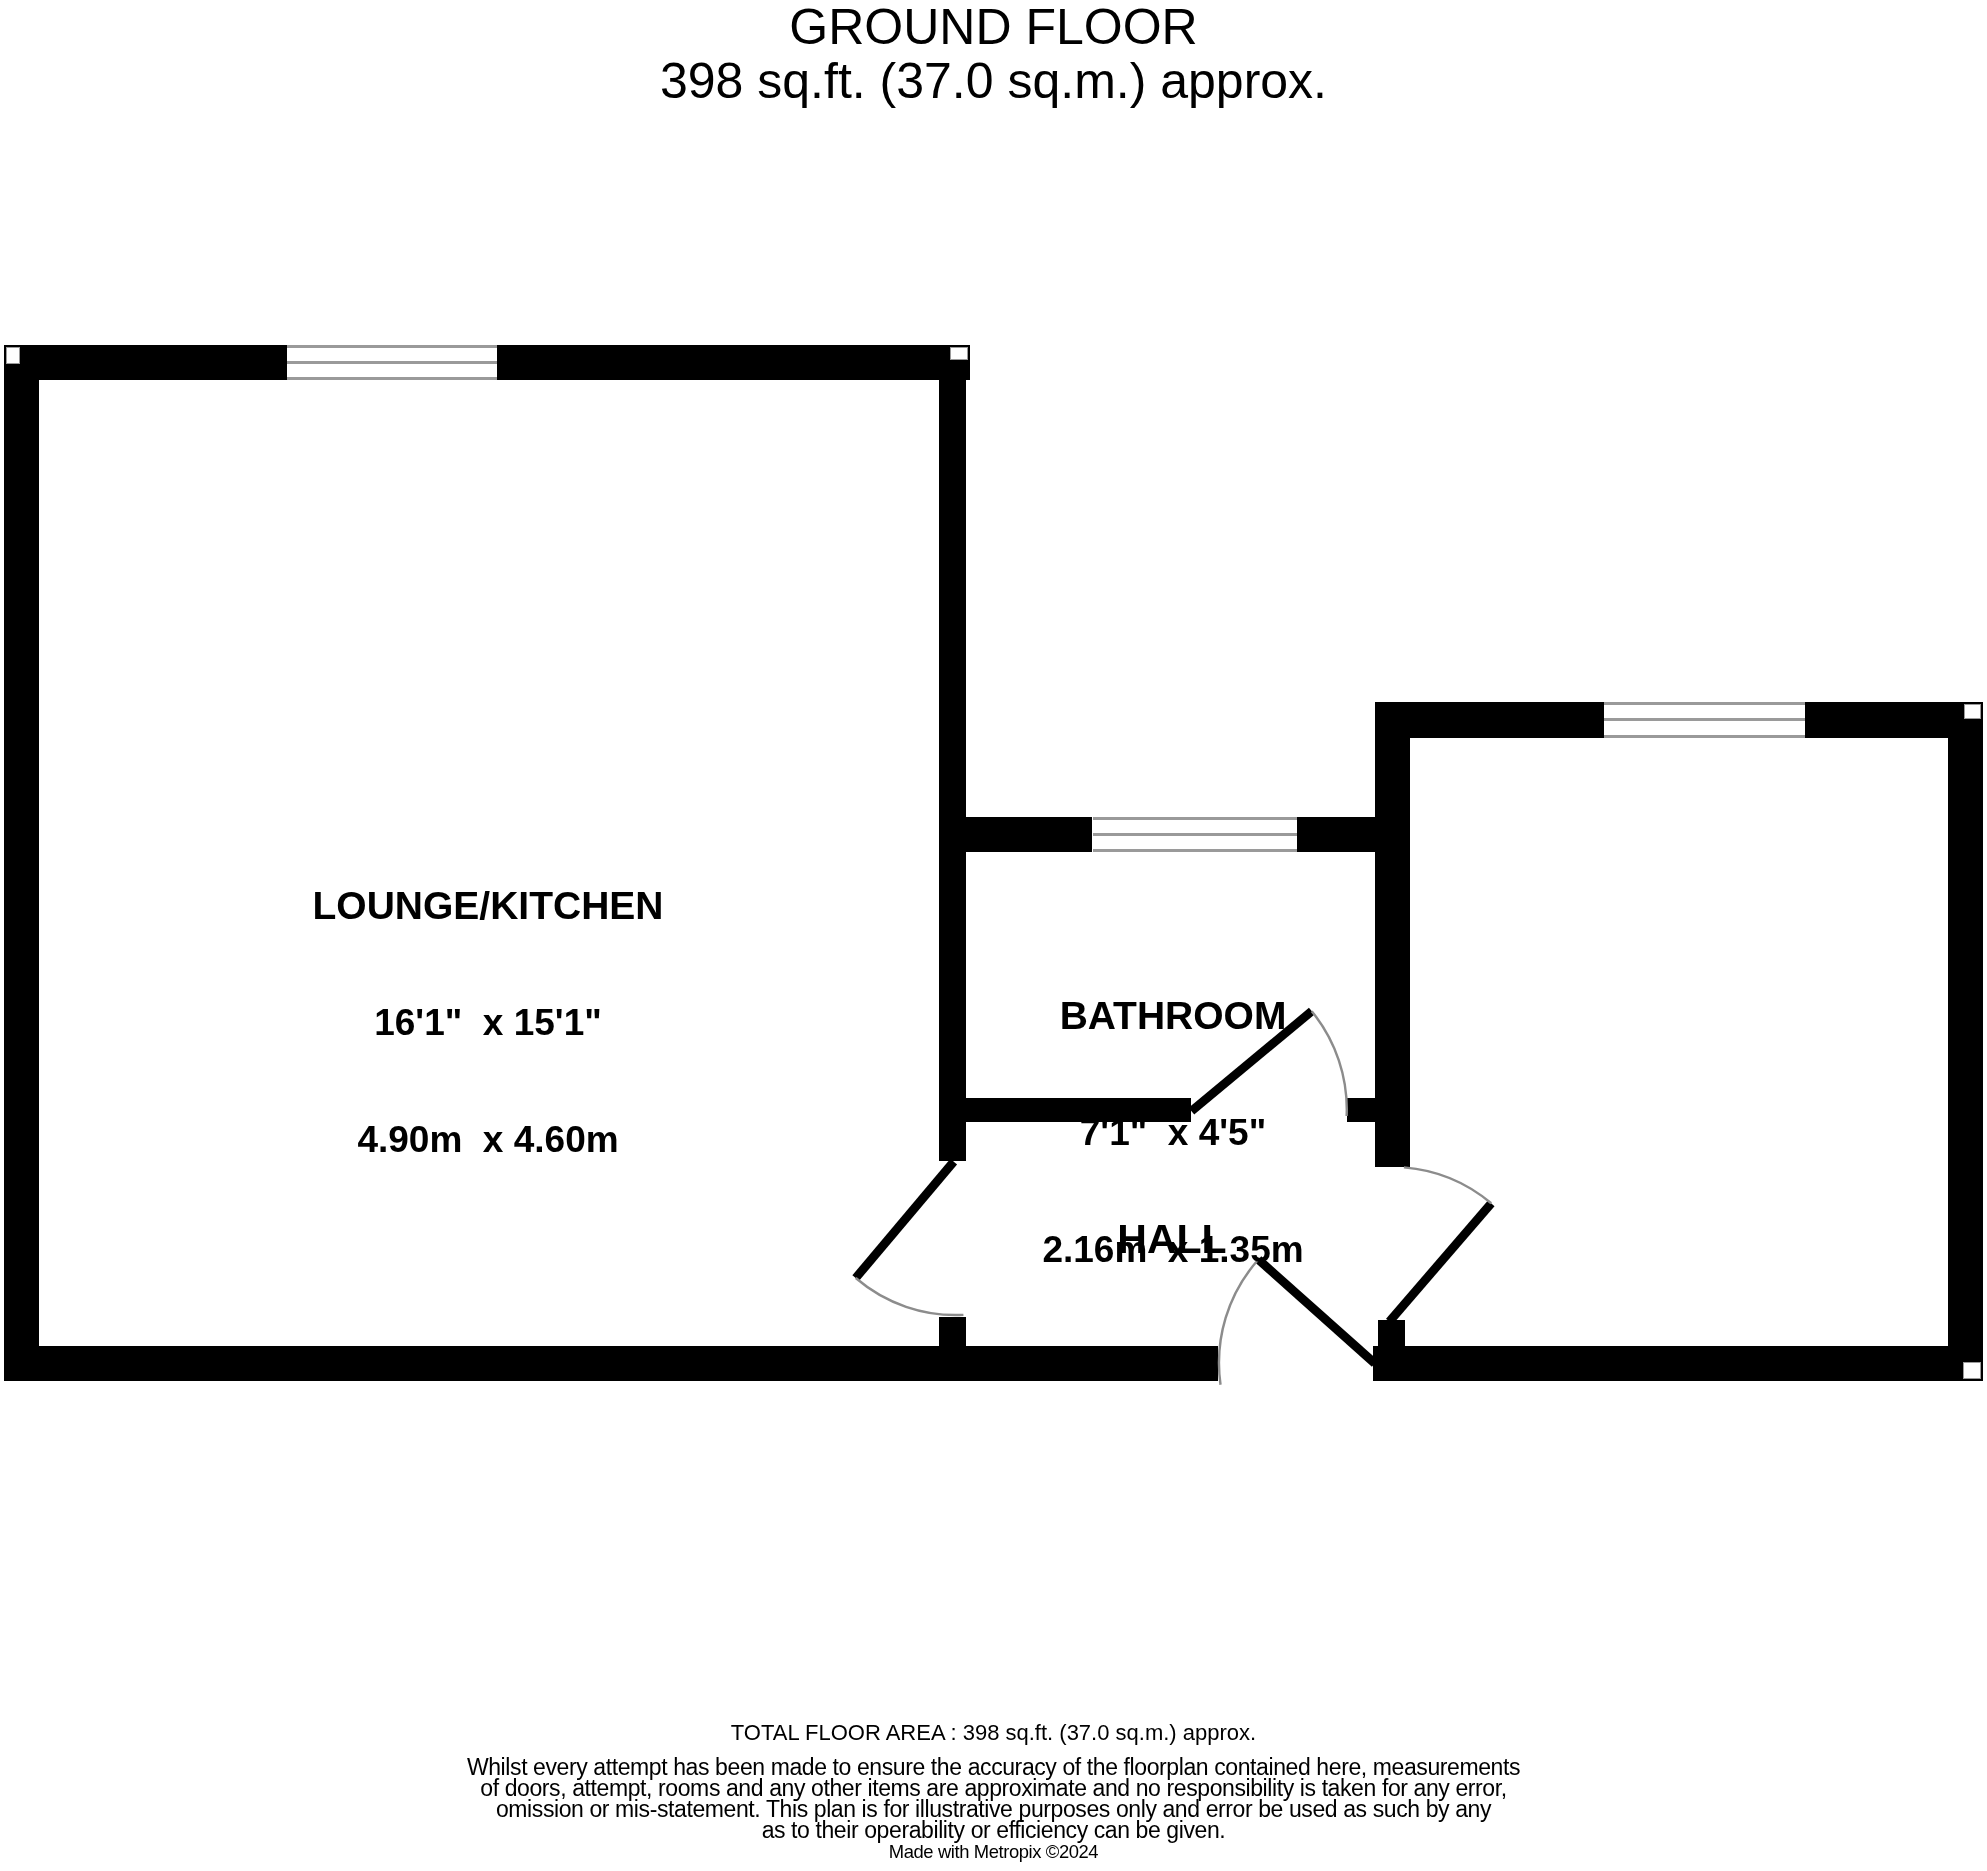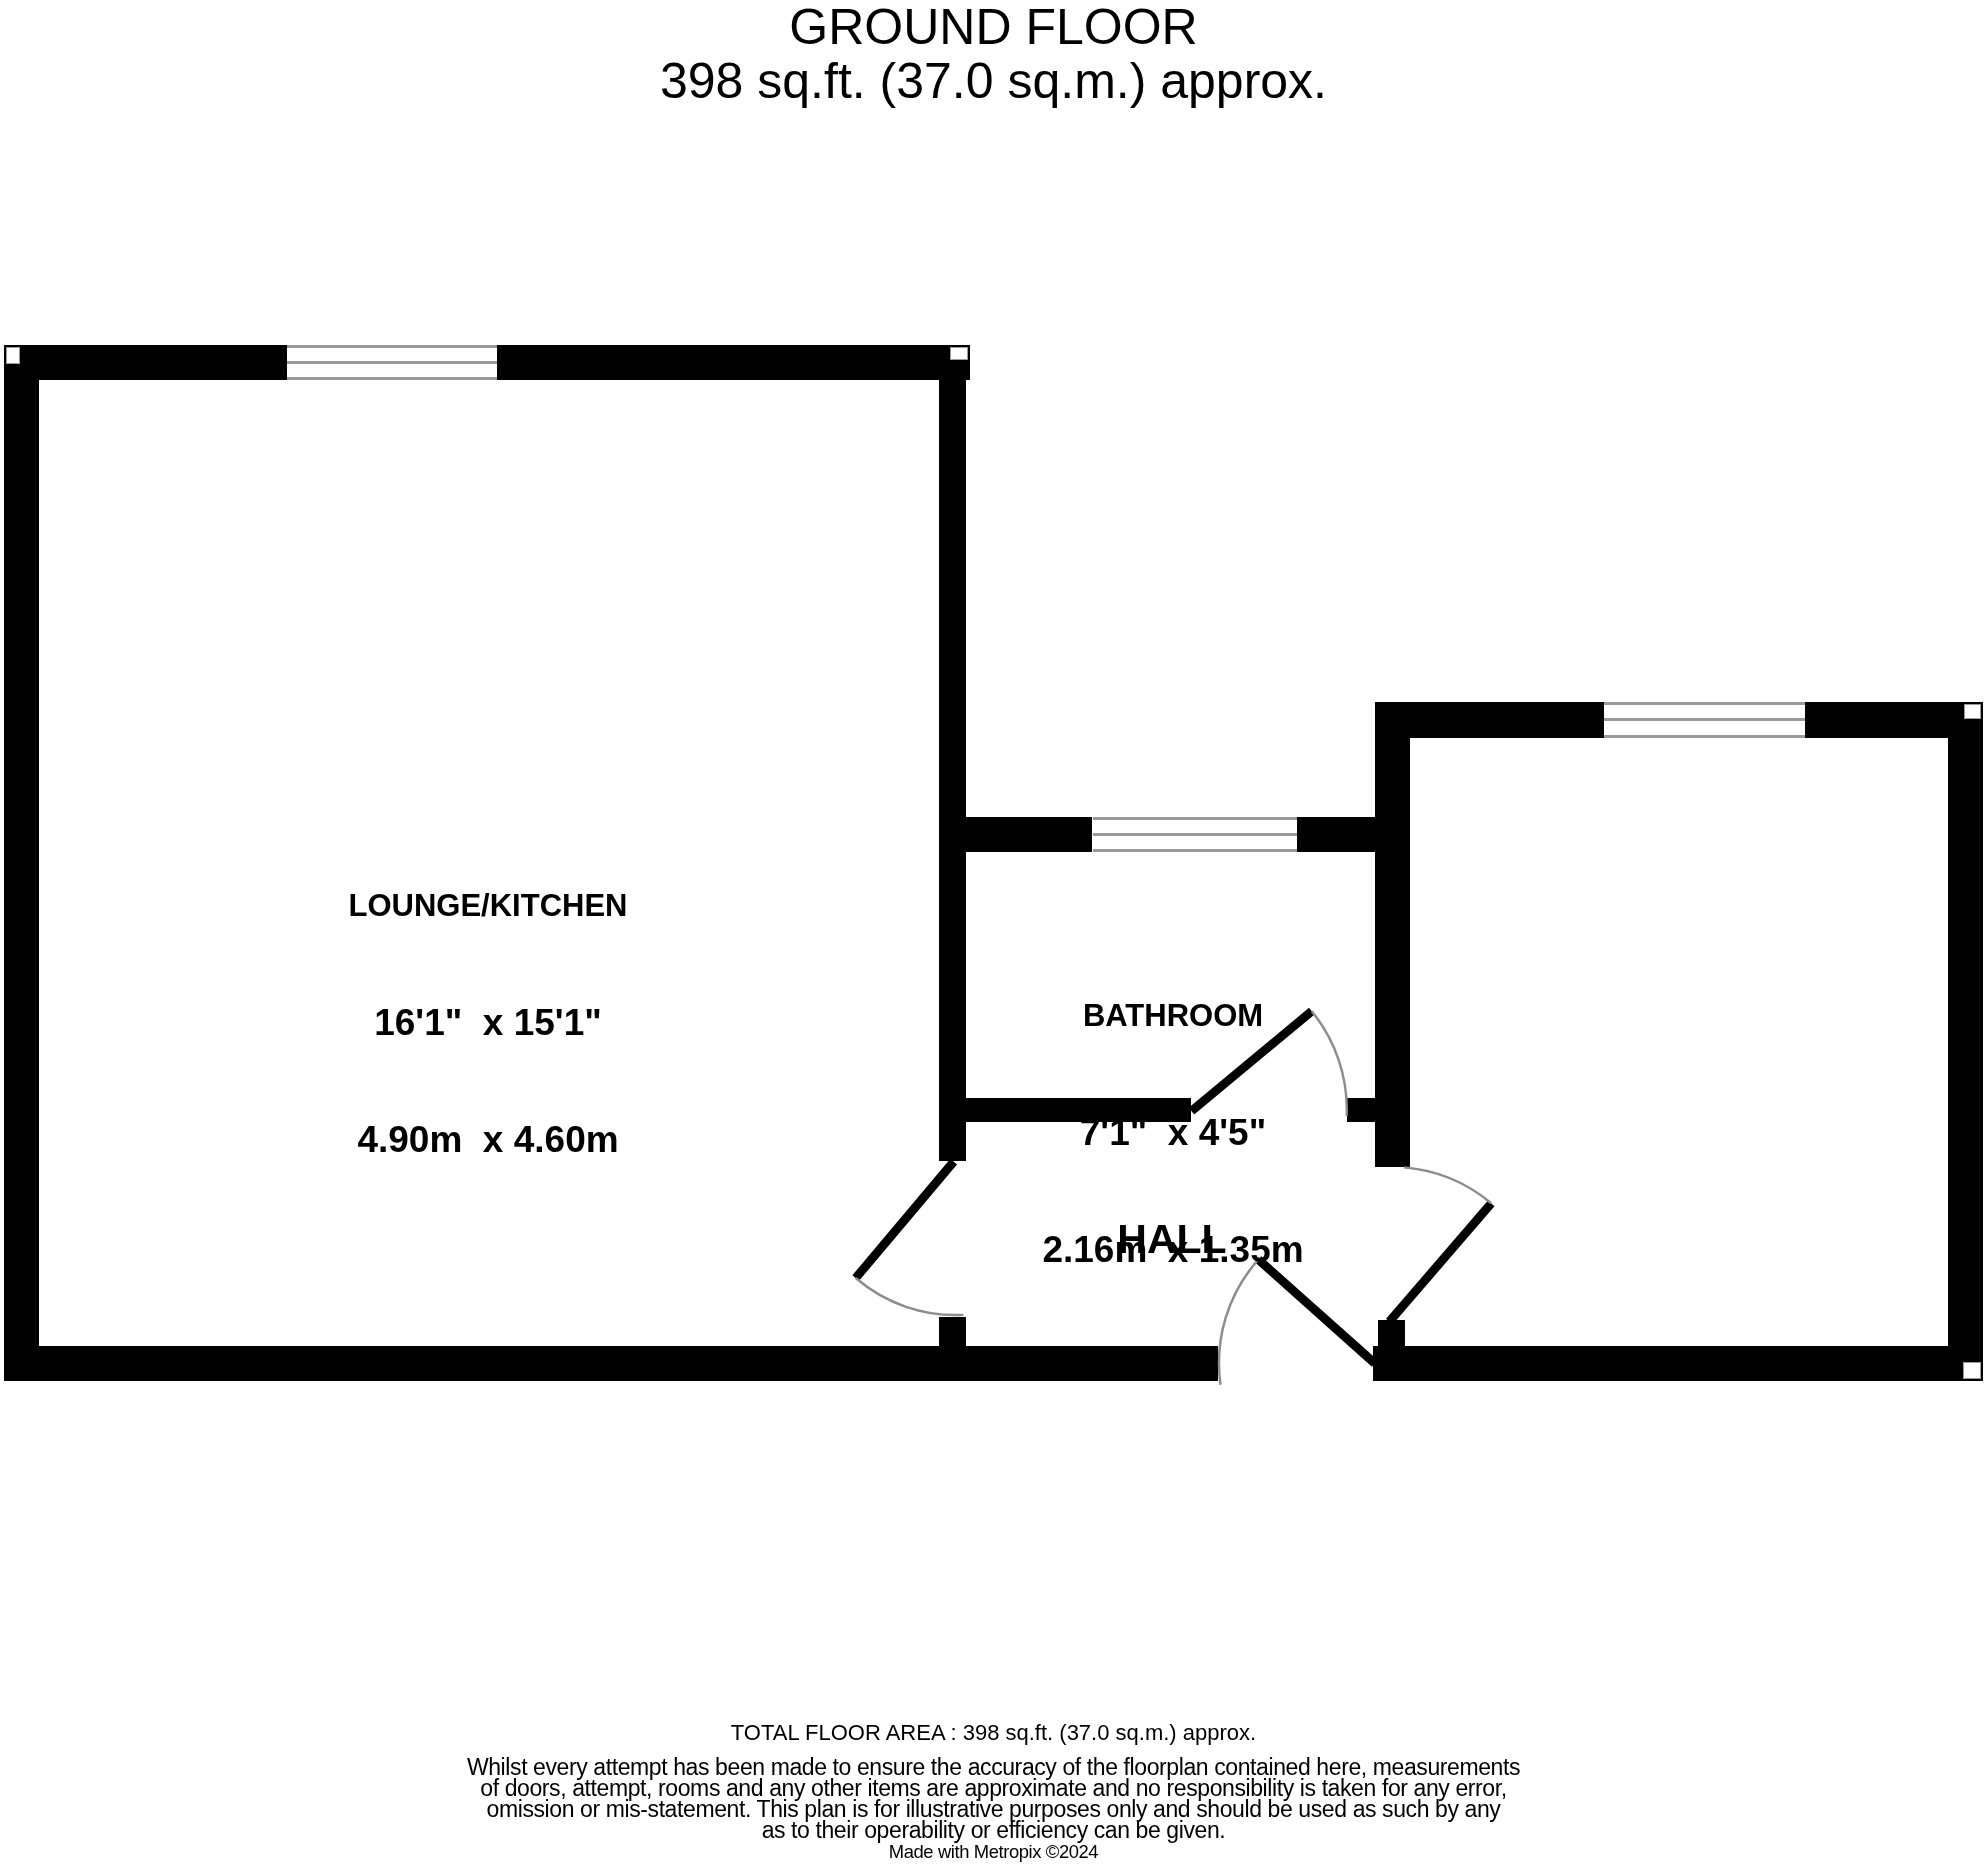--- a/index.html
+++ b/index.html
@@ -65,21 +65,21 @@
     position: absolute;
     transform: translateX(-50%);
     text-align: center;
     font-weight: 700;
     font-size: 37px;
     line-height: 39px;
     white-space: pre;
     color: #000;
   }
   .room-label .room-name {
-    font-size: 31px;
+    font-size: 39px;
   }
   .hall-label {
     position: absolute;
     transform: translateX(-50%);
     font-weight: 700;
     font-size: 41px;
     color: #000;
   }
   .footer-block {
     position: absolute;
@@ -178,20 +178,20 @@
   </div>
 
 
   <div class="hall-label" style="left:1172px; top:1216px;">HALL</div>
 
   <div class="footer-block">
     <div class="total-area">TOTAL FLOOR AREA : 398 sq.ft. (37.0 sq.m.) approx.</div>
     <div class="disclaimer">
       <div>Whilst every attempt has been made to ensure the accuracy of the floorplan contained here, measurements</div>
       <div>of doors, attempt, rooms and any other items are approximate and no responsibility is taken for any error,</div>
-      <div>omission or mis-statement. This plan is for illustrative purposes only and should be used as such by any</div>
+      <div>omission or mis-statement. This plan is for illustrative purposes only and error be used as such by any</div>
       <div>as to their operability or efficiency can be given.</div>
     </div>
     <div class="credit">Made with Metropix ©2024</div>
   </div>
 
 </div>
 
 
 </body></html>

